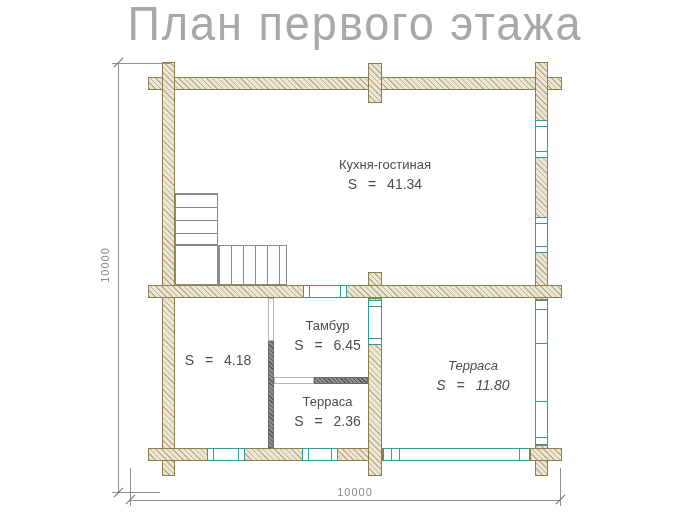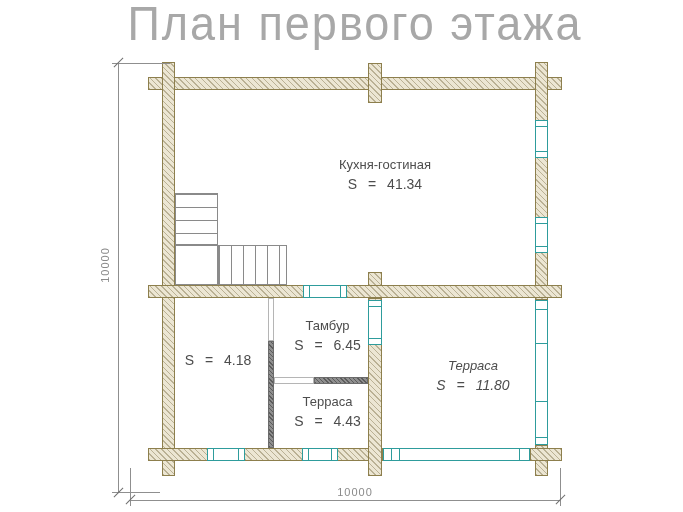--- a/index.html
+++ b/index.html
@@ -103,21 +103,21 @@
   </div>
   <div class="room-label" style="left:168px;top:348px;width:100px;">
     <div class="ra">S = 4.18</div>
   </div>
   <div class="room-label" style="left:285px;top:318px;width:85px;">
     <div class="rn">Тамбур</div>
     <div class="ra">S = 6.45</div>
   </div>
   <div class="room-label" style="left:280px;top:394px;width:95px;">
     <div class="rn">Терраса</div>
-    <div class="ra">S = 4.43</div>
+    <div class="ra">S = 2.36</div>
   </div>
   <div class="room-label" style="left:423px;top:358px;width:100px;font-style:italic;">
     <div class="rn">Терраса</div>
     <div class="ra">S = 11.80</div>
   </div>
 
   <div class="dimline" style="left:112px;top:63px;width:58px;height:1px;"></div>
   <div class="dimline" style="left:112px;top:492px;width:48px;height:1px;"></div>
   <div class="dimline" style="left:118px;top:63px;width:1px;height:430px;"></div>
   <div class="tick" style="left:112px;top:62px;"></div>

